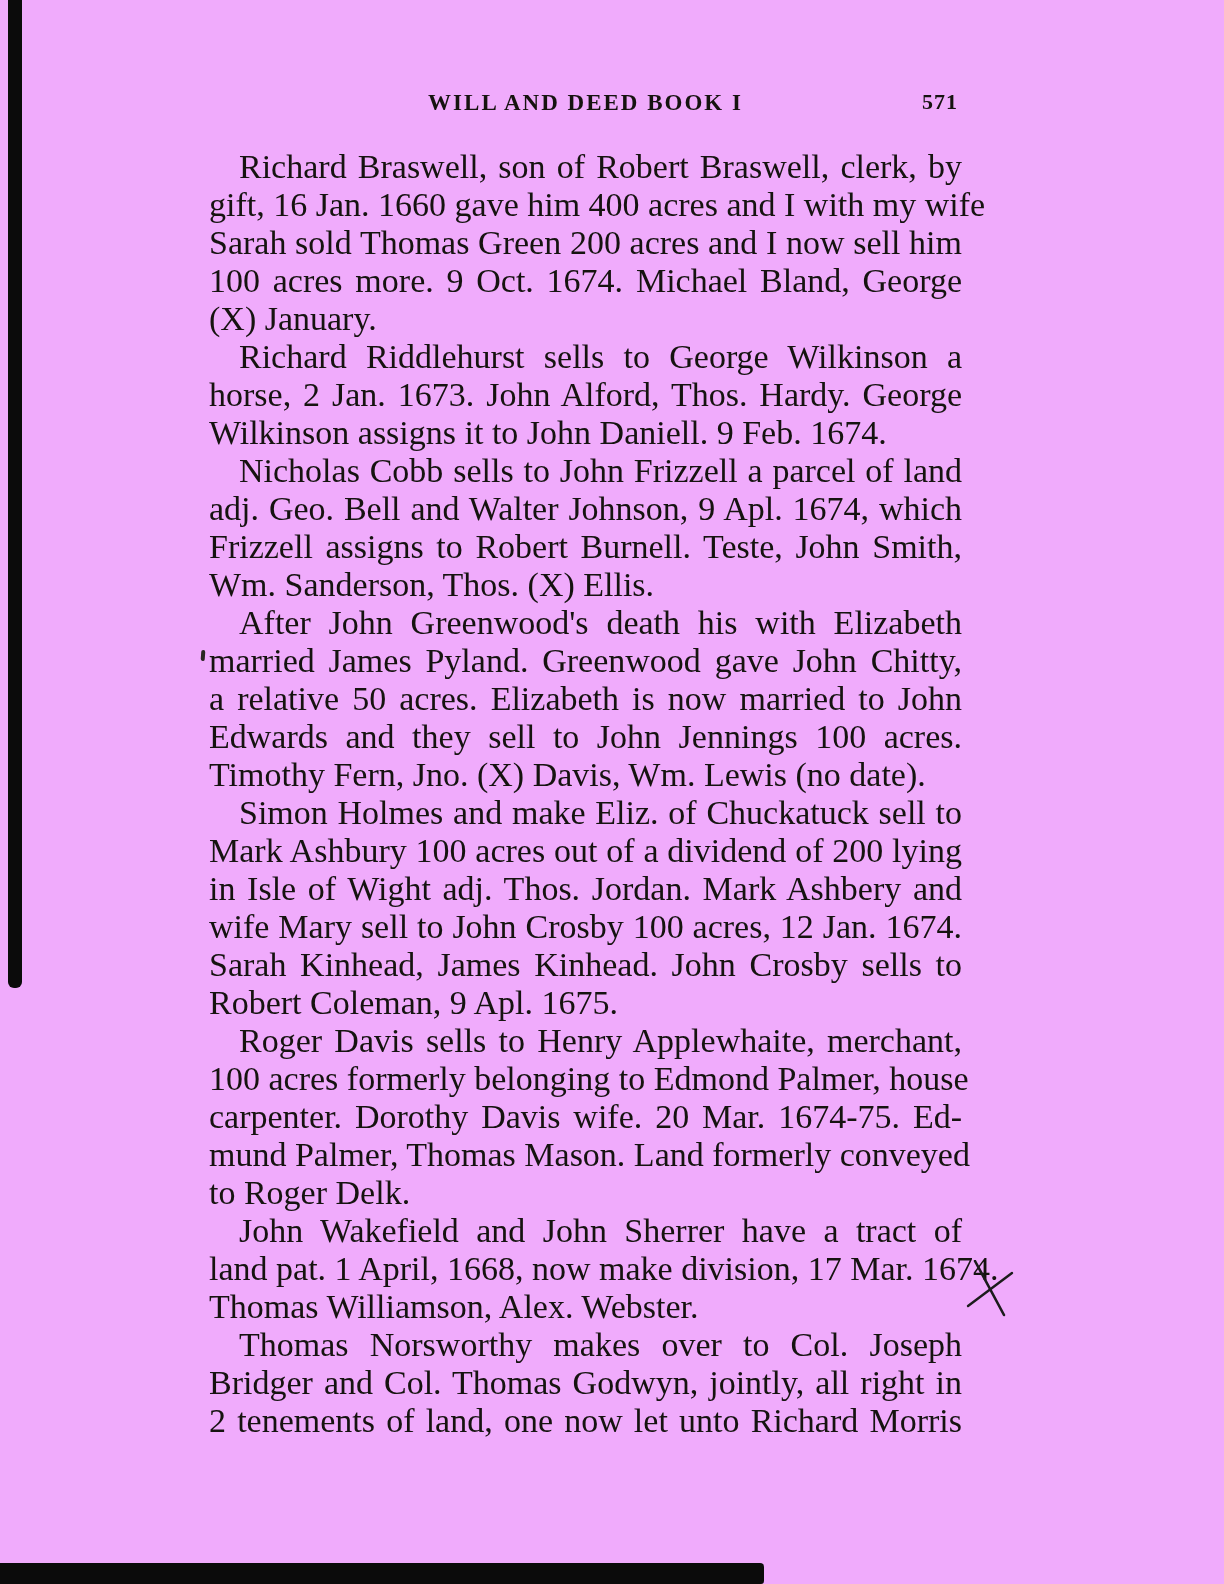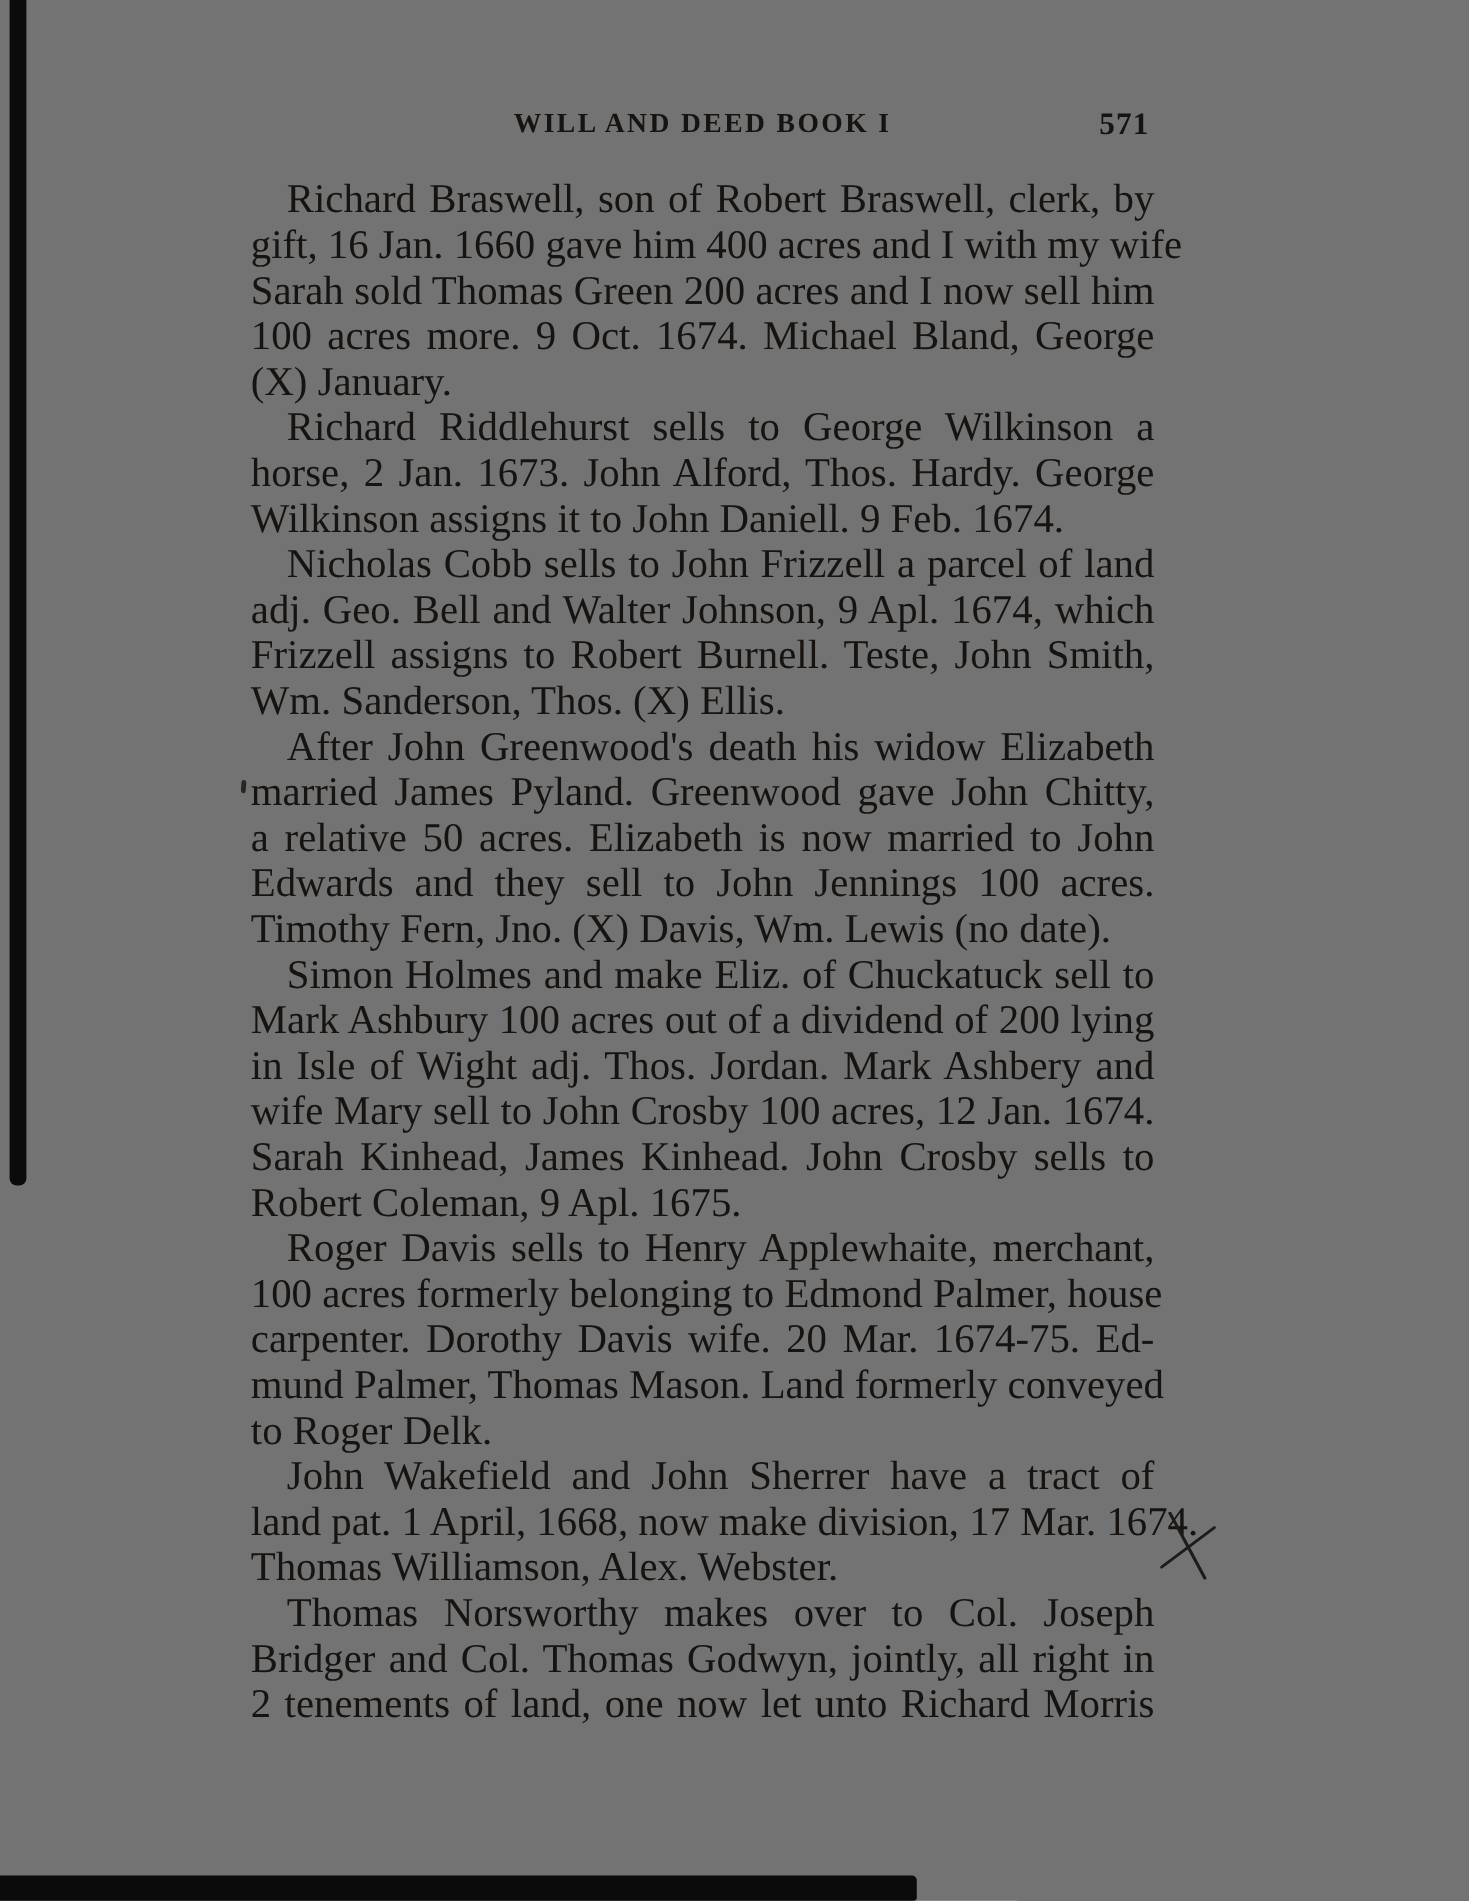--- a/index.html
+++ b/index.html
@@ -2,32 +2,32 @@
 <html><head>
 <meta charset="utf-8">
 <style>
   html,body{margin:0;padding:0;}
   body{
     width:1224px;height:1584px;
     background:#ffffff;
     font-family:"Liberation Serif","DejaVu Serif",serif;
     position:relative;overflow:hidden;
   }
-  .page{position:absolute;inset:0;background:#737373;}
+  .page{position:absolute;inset:0;background:#f0abfc;}
 
   
   .header-row{position:absolute;top:90px;left:209px;width:753px;height:36px;}
   .header-title{
     position:absolute;left:50%;transform:translateX(-50%);
     font-size:23px;font-weight:700;letter-spacing:2px;
     color:#161310;white-space:nowrap;
   }
   .page-num{
     position:absolute;right:4px;top:-1px;
-    font-size:26px;font-weight:700;color:#161310;letter-spacing:1px;text-align:right;
+    font-size:22px;font-weight:700;color:#161310;letter-spacing:1px;text-align:right;
   }
 
   
   .body-text{
     position:absolute;top:148px;left:209px;width:753px;
     font-size:34px;color:#161310;
   }
   .paragraph{margin:0;}
   .line{
     height:38px;line-height:38px;
@@ -77,21 +77,21 @@
         <div class="line">horse, 2 Jan. 1673. John Alford, Thos. Hardy. George</div>
         <div class="line last">Wilkinson assigns it to John Daniell. 9 Feb. 1674.</div>
       </div>
       <div class="paragraph">
         <div class="line first">Nicholas Cobb sells to John Frizzell a parcel of land</div>
         <div class="line">adj. Geo. Bell and Walter Johnson, 9 Apl. 1674, which</div>
         <div class="line">Frizzell assigns to Robert Burnell. Teste, John Smith,</div>
         <div class="line last">Wm. Sanderson, Thos. (X) Ellis.</div>
       </div>
       <div class="paragraph">
-        <div class="line first">After John Greenwood's death his widow Elizabeth</div>
+        <div class="line first">After John Greenwood's death his with Elizabeth</div>
         <div class="line">married James Pyland. Greenwood gave John Chitty,</div>
         <div class="line">a relative 50 acres. Elizabeth is now married to John</div>
         <div class="line">Edwards and they sell to John Jennings 100 acres.</div>
         <div class="line last">Timothy Fern, Jno. (X) Davis, Wm. Lewis (no date).</div>
       </div>
       <div class="paragraph">
         <div class="line first">Simon Holmes and make Eliz. of Chuckatuck sell to</div>
         <div class="line">Mark Ashbury 100 acres out of a dividend of 200 lying</div>
         <div class="line">in Isle of Wight adj. Thos. Jordan. Mark Ashbery and</div>
         <div class="line">wife Mary sell to John Crosby 100 acres, 12 Jan. 1674.</div>

